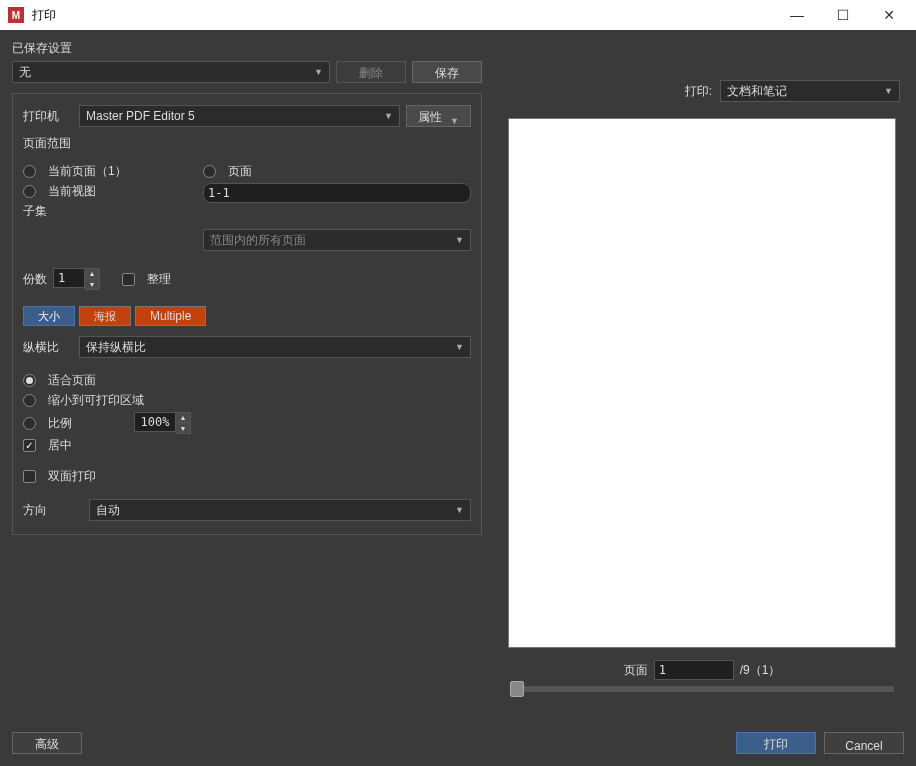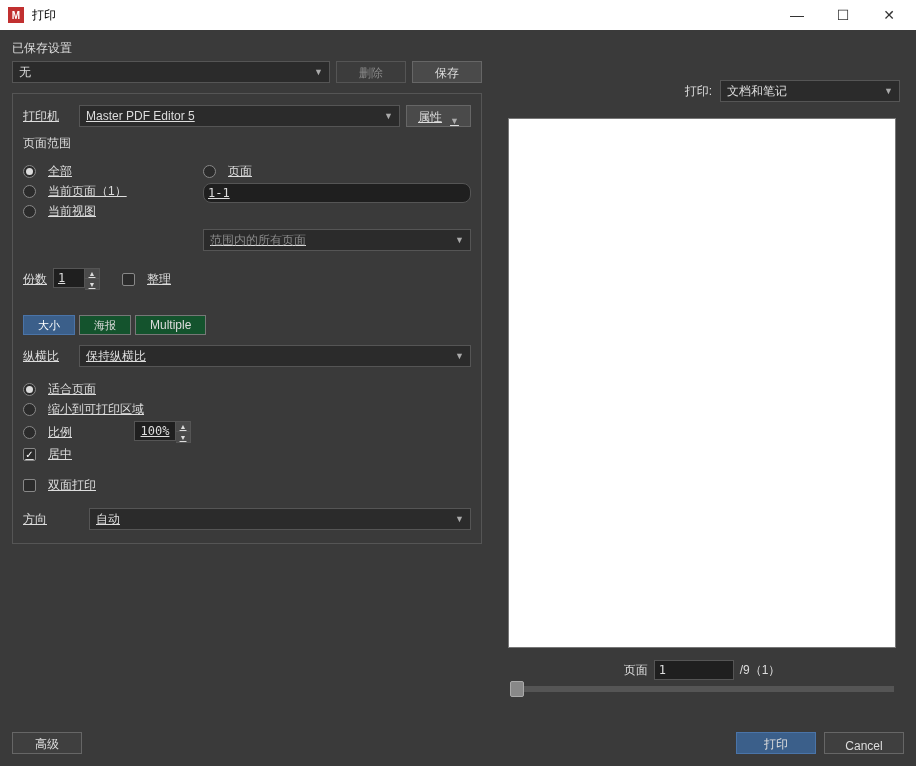--- a/index.html
+++ b/index.html
@@ -21,38 +21,38 @@
 
 .btn { background:#4a4a4a; border:1px solid #666; height:22px; display:flex; align-items:flex-end; justify-content:center; padding:0 10px; color:#ddd; cursor:pointer; position:relative;}
 .btn.dark { background:#3f3f3f; }
 .btn.disabled { color:#888; background:#3c3c3c; border-color:#555; }
 .btn .arrow { margin-left:8px; font-size:9px; color:#aaa;}
 .btn.primary { background:#3b5f8a; border:1px solid #4a74a8; }
 
 .group-box { border:1px solid #555; padding:8px 10px 10px; margin-bottom:8px; position:relative; }
 .group-box .legend { position:relative; top:-2px; margin-bottom:6px; }
 
-.row { display:flex; align-items:center; gap:6px; margin:3px 0;text-decoration:underline; }
+.row { display:flex; align-items:center; gap:6px; margin:3px 0; }
 .label { min-width:50px; }
 
 .radio, .checkbox { width:13px; height:13px; border:1px solid #888; border-radius:50%; display:inline-flex; align-items:center; justify-content:center; margin-right:6px; background:#2b2b2b; }
 .radio.checked::after { content:""; width:7px; height:7px; background:#ddd; border-radius:50%; }
 .checkbox { border-radius:2px; }
 .checkbox.checked::after { content:"✓"; font-size:10px; color:#fff; line-height:1; }
 
 .text-input { background:#1f1f1f; border:1px solid #555; height:20px; color:#ddd; padding:0 4px; font-size:12px; }
 
 .spinner { display:flex; }
 .spinner .text-input { width:32px; text-align:left; }
 .spinner .spin-btns { display:flex; flex-direction:column; border:1px solid #555; border-left:none; }
 .spinner .spin-btns > div { height:10px; width:14px; background:#4a4a4a; font-size:7px; display:flex; align-items:center; justify-content:center; border-bottom:1px solid #555;}
 .spinner .spin-btns > div:last-child{border-bottom:none;}
 
-.tab-row { display:flex; gap:4px; margin:25px 0 10px; }
-.tab-btn { background:#14532d; border:1px solid #777; height:20px; padding:0 14px; display:flex; align-items:center; font-size:11px; cursor:pointer;}
+.tab-row { display:flex; gap:4px; margin:16px 0 10px; }
+.tab-btn { background:#c2410c; border:1px solid #777; height:20px; padding:0 14px; display:flex; align-items:center; font-size:11px; cursor:pointer;}
 .tab-btn.active { background:#3b5f8a; border-color:#4a74a8; color:#fff; }
 
 .preview-area { position:absolute; left:500px; top:50px; right:12px; }
 .print-select-row { display:flex; align-items:center; gap:8px; margin-bottom:16px; justify-content:flex-end; padding-right:4px;}
 .page-preview { background:#fff; height:530px; width:388px; margin:0 auto 12px; border:1px solid #777; }
 
 .page-nav { display:flex; align-items:center; justify-content:center; gap:6px; margin-bottom:6px;}
 .slider-track { height:6px; background:#555; position:relative; margin:4px 10px 0;}
 .slider-handle { position:absolute; left:0; top:-5px; width:14px; height:16px; background:#888; border:1px solid #aaa; border-radius:2px;}
 
@@ -102,30 +102,29 @@
           <span>属性</span>
             <span class="arrow">▼</span>
         </div>
       </div>
 
       <div class="legend" style="margin-top:10px">页面范围</div>
 
       <div style="display:flex; gap:10px;">
         <div style="flex:0 0 170px">
           <div class="row">
-              <span class="radio checked"></span>
-              <span>全部</span>
-            </div>
-          <div class="row">
               <span class="radio"></span>
               <span>当前页面（1）</span>
             </div>
           <div class="row">
               <span class="radio"></span>
               <span>当前视图</span>
+            </div>
+          <div class="row">
+              <span>子集</span>
             </div>
         </div>
         <div style="flex:1">
           <div class="row">
               <span class="radio"></span>
               <span>页面</span>
             </div>
           <div class="row">
               <input class="text-input mono" style="width: 100%; border-radius: 8px;" value="1-1">
             </div>

